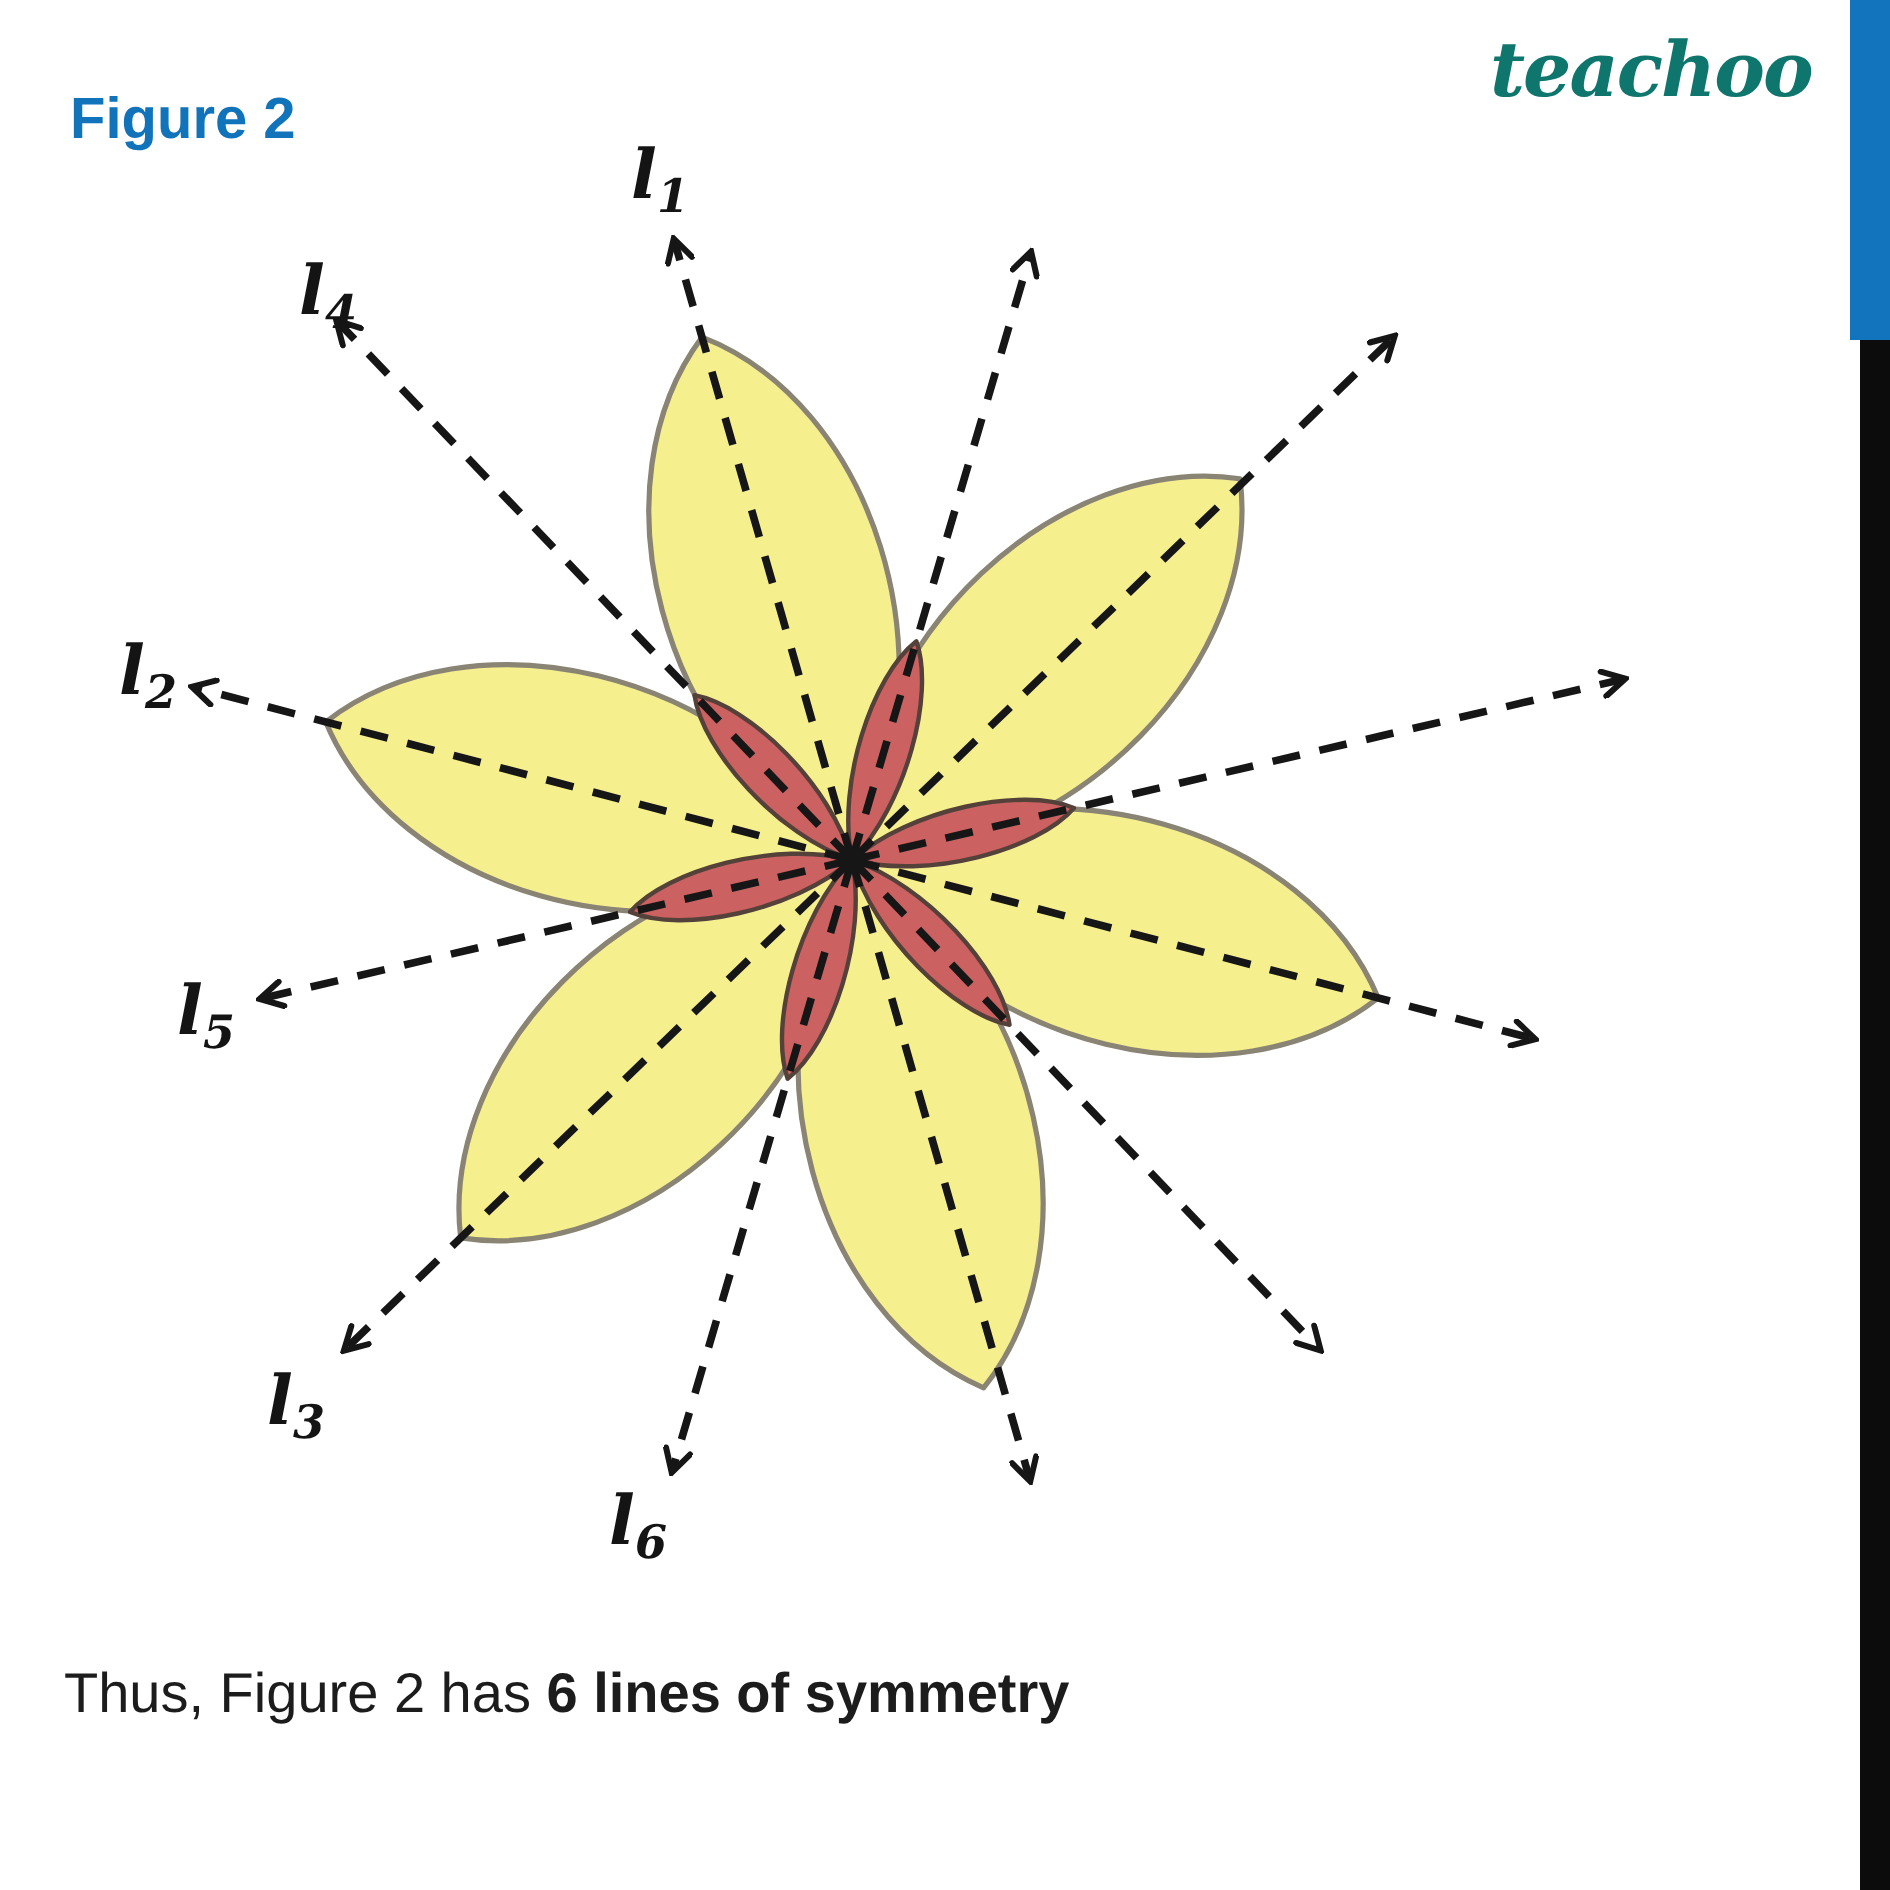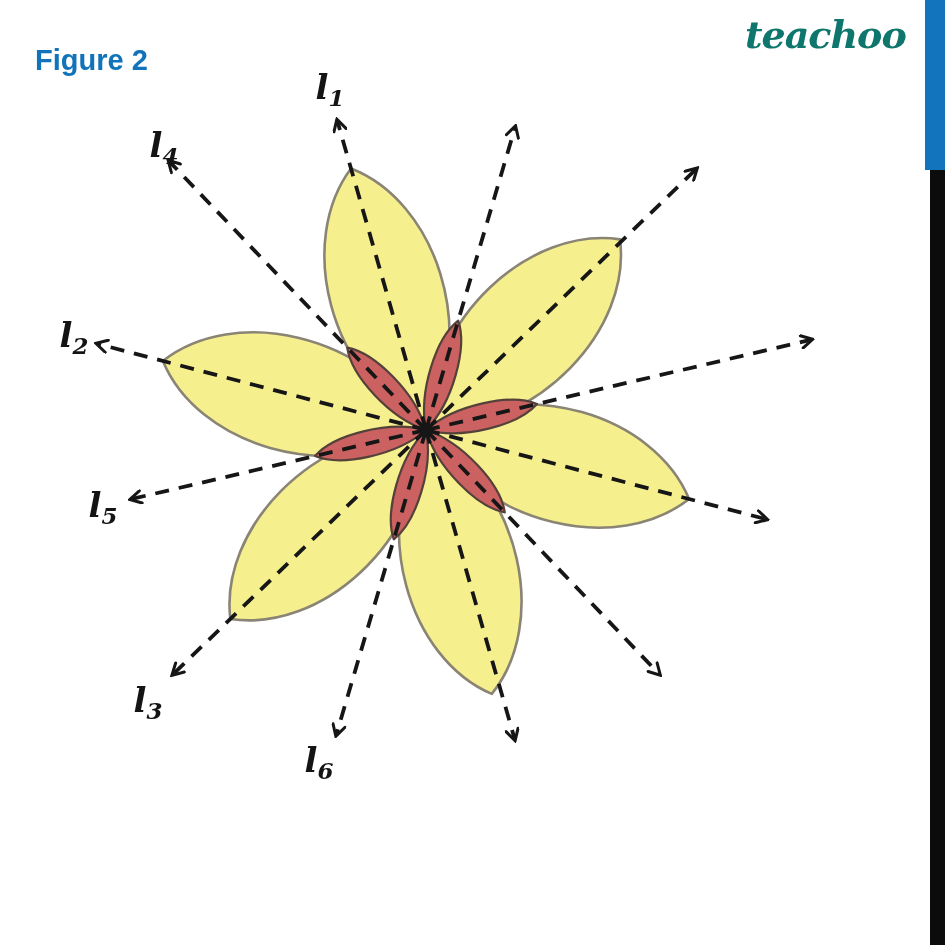--- a/index.html
+++ b/index.html
@@ -96,14 +96,15 @@
       <path d="M426 430 L515.2 126.9" fill="none" stroke="#161616" stroke-width="3.8" stroke-dasharray="14 10" marker-end="url(#arrow)"></path>
       <circle cx="426" cy="430" r="7" fill="#161616"></circle>
       <text x="330" y="99" text-anchor="middle" font-size="34" class="line-label"><tspan>l</tspan><tspan dy="7" font-size="23">1</tspan></text>
       <text x="74" y="347" text-anchor="middle" font-size="34" class="line-label"><tspan>l</tspan><tspan dy="7" font-size="23">2</tspan></text>
       <text x="148" y="712" text-anchor="middle" font-size="34" class="line-label"><tspan>l</tspan><tspan dy="7" font-size="23">3</tspan></text>
       <text x="164" y="157" text-anchor="middle" font-size="34" class="line-label"><tspan>l</tspan><tspan dy="7" font-size="23">4</tspan></text>
       <text x="103" y="517" text-anchor="middle" font-size="34" class="line-label"><tspan>l</tspan><tspan dy="7" font-size="23">5</tspan></text>
       <text x="319" y="772" text-anchor="middle" font-size="34" class="line-label"><tspan>l</tspan><tspan dy="7" font-size="23">6</tspan></text>
     </svg>
 
+  <div class="caption"><span>Thus, Figure 2 has </span><b>6 lines of symmetry</b></div>
 
 </div>
 
 </body></html>

